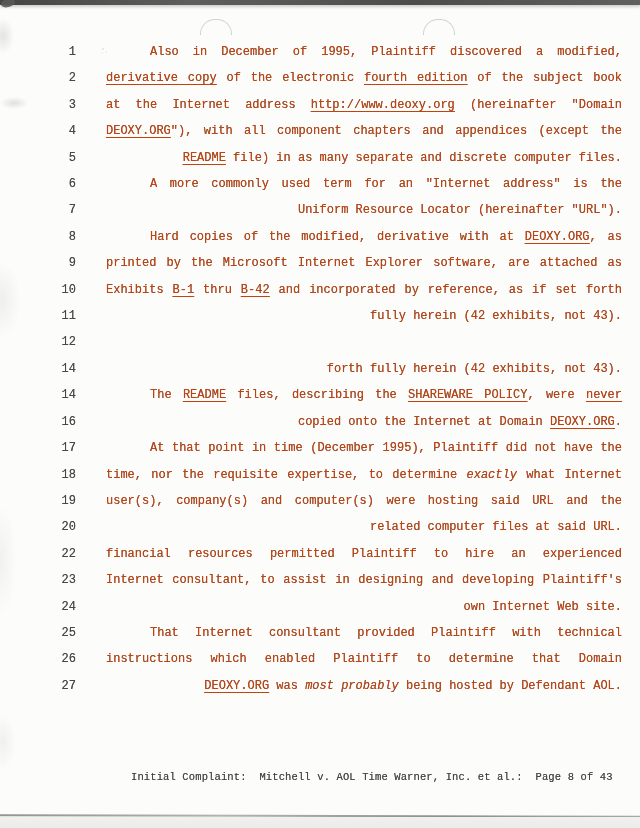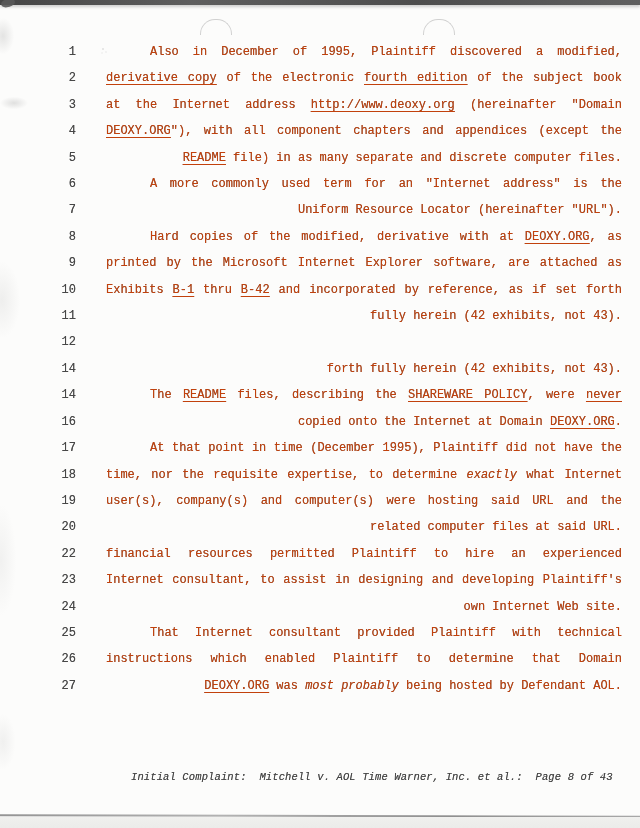--- a/index.html
+++ b/index.html
@@ -86,21 +86,20 @@
     overflow: hidden;
   }
   .txt.j { text-align: justify; text-align-last: justify; -moz-text-align-last: justify; }
   .txt.l { text-align: right; }
   .txt.ind { text-indent: 44px; }
   .txt .u { text-decoration: underline; text-underline-offset: 2.5px; text-decoration-thickness: 1px; }
   .txt .i { font-style: italic; }
   .page-footer {
     position: absolute; left: 131px; top: 770px;
     font-size: 10.5px;
-    font-style: italic;
     letter-spacing: 0.12px;
     line-height: 14px;
     color: #454545;
     white-space: pre;
     text-shadow: 0 0 0.3px rgba(69,69,69,0.7);
     text-align: right;
   }
   
   .bottom-line {
     position: absolute; left: -2px; top: 815px;

